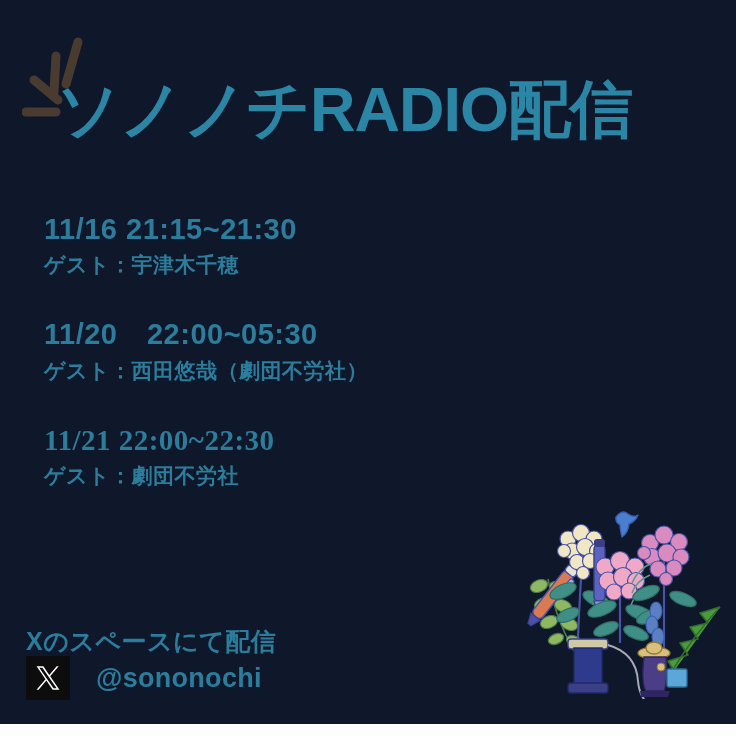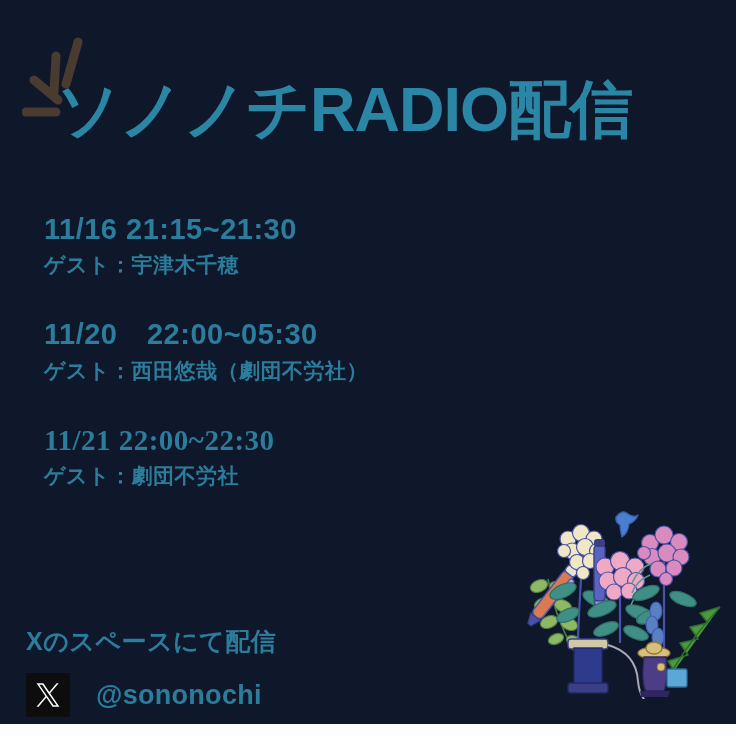--- a/index.html
+++ b/index.html
@@ -101,21 +101,20 @@
     font-weight: 700;
     color: #2b7d9b;
     line-height: 1.2;
     letter-spacing: 0.5px;
     white-space: nowrap;
   }
 
   #handle-row {
     display: flex;
     align-items: center;
-    margin-top: 17px;
     text-align: right;
   }
 
   #x-logo-box {
     width: 44px;
     height: 44px;
     background: #0d0d0d;
     display: flex;
     align-items: center;
     justify-content: center;

